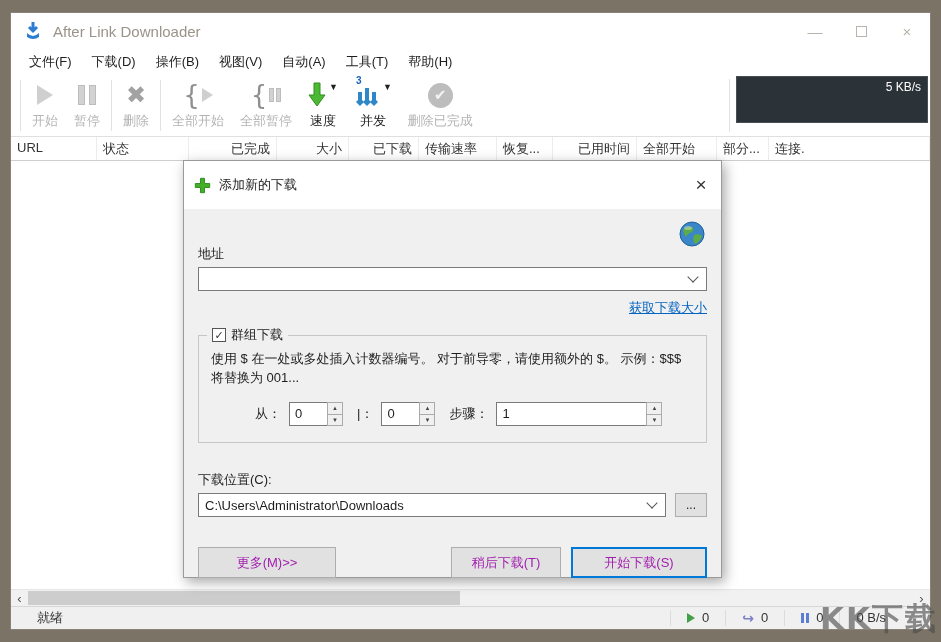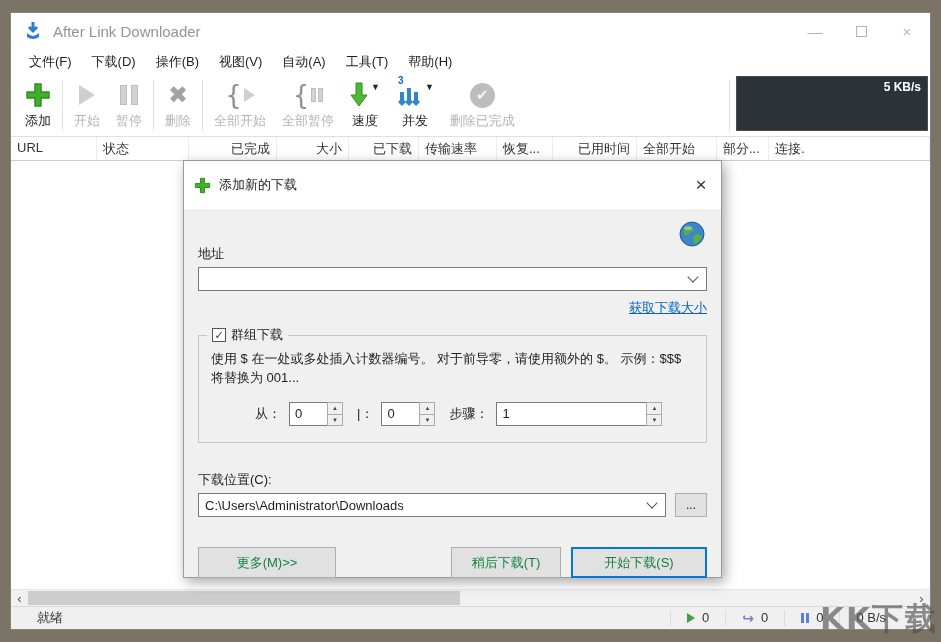--- a/index.html
+++ b/index.html
@@ -33,21 +33,21 @@
   .pause-bars { display:flex; gap:4px; }
   .pause-bars span { width:7px; height:20px; background:#d2d2d2; border:1px solid #bdbdbd; }
   .x-glyph { font-size:24px; color:#a2a2a2; font-weight:bold; line-height:1; }
   .brace { font-size:26px; color:#8f8f8f; line-height:1; margin-right:2px; font-family:"DejaVu Sans",sans-serif; }
   .mini-tri { width:0; height:0; border-left:11px solid #cfcfcf; border-top:7px solid transparent; border-bottom:7px solid transparent; }
   .mini-bars { display:flex; gap:2px; }
   .mini-bars span { width:5px; height:14px; background:#d2d2d2; border:1px solid #bdbdbd; }
   .badge-3 { position:absolute; top:-3px; left:2px; color:#1565c0; font-size:10px; font-weight:bold; }
   .done-circle { width:25px; height:25px; border-radius:50%; background:#bdbdbd; color:#f4f4f4; display:flex; align-items:center; justify-content:center; font-size:15px; font-weight:bold; }
 
-  .graph-panel { position:absolute; top:1px; right:2px; width:192px; height:55px; background:#2c3338; border:1px solid #474f54; color:#fff; font-size:12px; font-weight:bold; text-align:right; padding:3px 6px; }
+  .graph-panel { position:absolute; top:1px; right:2px; width:192px; height:47px; background:#2c3338; border:1px solid #474f54; color:#fff; font-size:12px; font-weight:normal; text-align:right; padding:3px 6px; }
   .toolbar-right-sep { position:absolute; right:200px; top:4px; bottom:4px; width:1px; background:#e2e2e2; }
 
   
   .colheader { height:24px; display:flex; border-bottom:1px solid #cfcfcf; font-size:13px; color:#333; flex:0 0 auto; }
   .col { padding:3px 6px; border-right:1px solid #ececec; white-space:nowrap; overflow:hidden; }
   .col.r { text-align:right;font-family:Liberation Serif, serif; }
 
   .listarea { flex:1 1 auto; background:#fff; }
 
   
@@ -94,21 +94,21 @@
   .spin-lbl { margin:0 8px 0 14px; }
   .spin-lbl.first { margin-left:0; }
   .w36 { width:38px; } .w150 { width:150px; }
 
   .lbl-loc { position:absolute; left:14px; top:262px; }
   .loc-row { position:absolute; left:14px; right:14px; top:284px; display:flex; gap:9px; }
   .loc-row .combo { flex:1; }
   .browse-btn { width:32px; height:24px; background:#e1e1e1; border:1px solid #adadad; display:flex; align-items:center; justify-content:center; font-size:12px; color:#222; }
 
   .dlg-actions { position:absolute; left:14px; right:14px; top:338px; display:flex; align-items:center; }
-  .btn { height:31px; background:#e1e1e1; border:1px solid #adadad; display:flex; align-items:center; justify-content:center; font-size:13px; color:#15803d; }
+  .btn { height:31px; background:#e1e1e1; border:1px solid #adadad; display:flex; align-items:center; justify-content:center; font-size:13px; color:#a21caf; }
   .btn-more { width:138px; }
   .btn-later { width:110px; margin-left:auto; }
   .btn-start { width:136px; margin-left:10px; border:2px solid #0078d7; }
 
   .watermark { position:absolute; right:3px; bottom:2px; font-size:31px; font-weight:900; color:rgba(75,75,75,0.62); letter-spacing:2px; z-index:50; font-family:"DejaVu Sans",sans-serif; }
 </style>
 </head>
 <body>
 
 <div class="window">
@@ -132,28 +132,20 @@
     <span class="menu-item">文件(F)</span>
     <span class="menu-item">下载(D)</span>
     <span class="menu-item">操作(B)</span>
     <span class="menu-item">视图(V)</span>
     <span class="menu-item">自动(A)</span>
     <span class="menu-item">工具(T)</span>
     <span class="menu-item">帮助(H)</span>
   </div>
 
   <div class="toolbar">
-    <div class="tbtn">
-      <div class="ticon">
-        <svg width="26" height="26" viewBox="0 0 26 26">
-            <path d="M10 2 h6 v8 h8 v6 h-8 v8 h-6 v-8 h-8 v-6 h8 z" fill="#44b02a" stroke="#2f8f1f" stroke-width="1.5"></path>
-          </svg>
-      </div>
-      <span class="tlabel">添加</span>
-    </div>
     <div class="tsep"></div>
     <div class="tbtn disabled">
       <div class="ticon">
           <span class="play-tri"></span>
         </div>
       <span class="tlabel">开始</span>
     </div>
     <div class="tbtn disabled">
       <div class="ticon">
           <span class="pause-bars">

